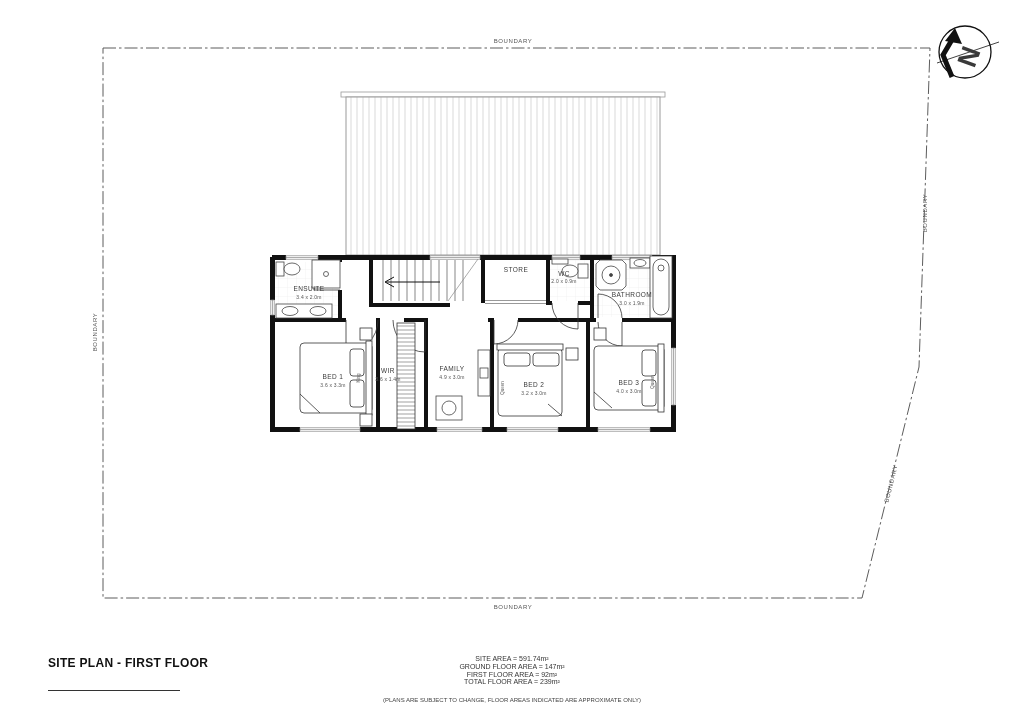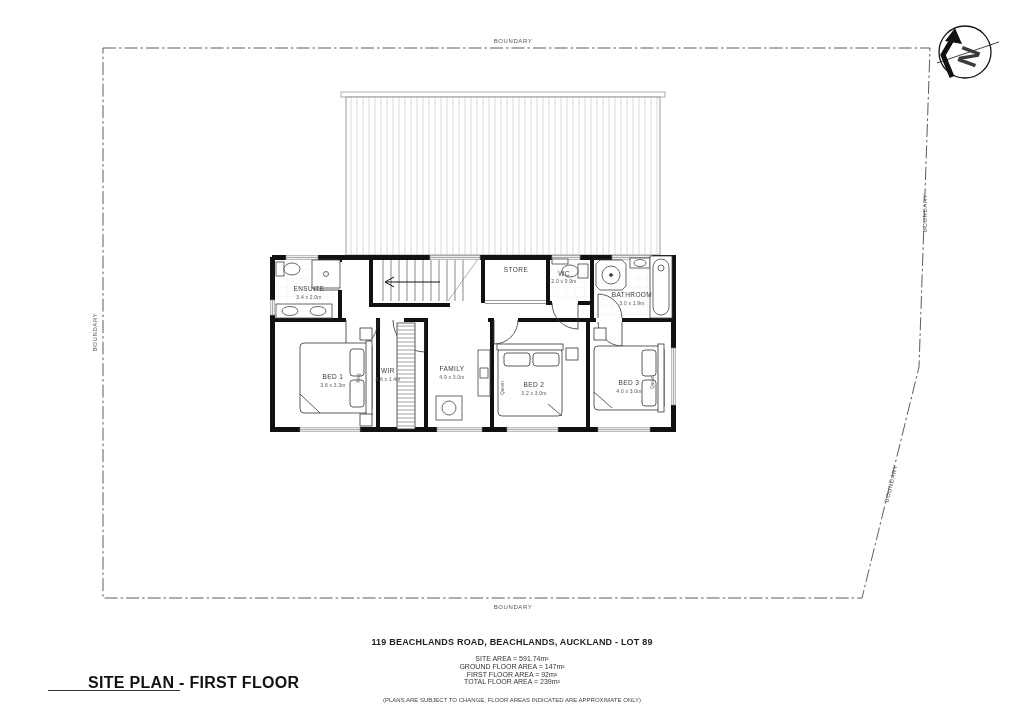--- a/index.html
+++ b/index.html
@@ -8,22 +8,22 @@
   .page svg{position:absolute;left:0;top:0;}
   svg text{font-family:"Liberation Sans", sans-serif;fill:#3a3a3a;}
   .room-name{font-size:6.5px;letter-spacing:.4px;fill:#3a3a3a;}
   .room-dims{font-size:5px;letter-spacing:.2px;fill:#555;}
   .bed-size{font-size:4.5px;fill:#666;}
   .bnd{font-size:6px;letter-spacing:.6px;fill:#555;}
   .txt{position:absolute;width:100%;text-align:center;}
   .address{top:637px;font-size:9px;font-weight:bold;letter-spacing:.2px;}
   .areas{top:655px;font-size:7px;line-height:7.8px;color:#333;}
   .disclaimer{top:697px;font-size:6px;color:#444;}
-  .titleblock{position:absolute;left:48px;top:674px;font-size:16px;font-weight:bold;
-              letter-spacing:.3px;color:#111;margin-left:40px;}
+  .titleblock{position:absolute;left:48px;top:656px;font-size:12px;font-weight:bold;
+              letter-spacing:.3px;color:#111;}
   .title-rule{position:absolute;left:48px;top:690px;width:132px;height:1px;background:#333;}
 </style>
 </head>
 <body>
 
 <div class="page">
 
 <svg width="1024" height="724" viewBox="0 0 1024 724">
   <defs>
     <pattern id="roofHatch" width="6" height="12" patternUnits="userSpaceOnUse">
@@ -258,21 +258,20 @@
       <text class="room-dims" x="534" y="395">3.2 x 3.0m</text>
       <text class="room-name" x="629" y="385">BED 3</text>
       <text class="room-dims" x="629" y="393">4.0 x 3.0m</text>
       <text class="bed-size" x="360" y="378" transform="rotate(-90 360 378)">King</text>
       <text class="bed-size" x="504" y="388" transform="rotate(-90 504 388)">Queen</text>
       <text class="bed-size" x="654" y="382" transform="rotate(-90 654 382)">Queen</text>
     </g>
   </g>
 </svg>
 
-  <div class="txt address">119 BEACHLANDS ROAD, BEACHLANDS, AUCKLAND - LOT 89</div>
   <div class="txt areas">
     <div>SITE AREA = 591.74m²</div>
     <div>GROUND FLOOR AREA = 147m²</div>
     <div>FIRST FLOOR AREA = 92m²</div>
     <div>TOTAL FLOOR AREA = 239m²</div>
   </div>
   <div class="txt disclaimer">(PLANS ARE SUBJECT TO CHANGE, FLOOR AREAS INDICATED ARE APPROXIMATE ONLY)</div>
   <div class="titleblock">SITE PLAN - FIRST FLOOR</div>
   <div class="title-rule"></div>
 </div>

